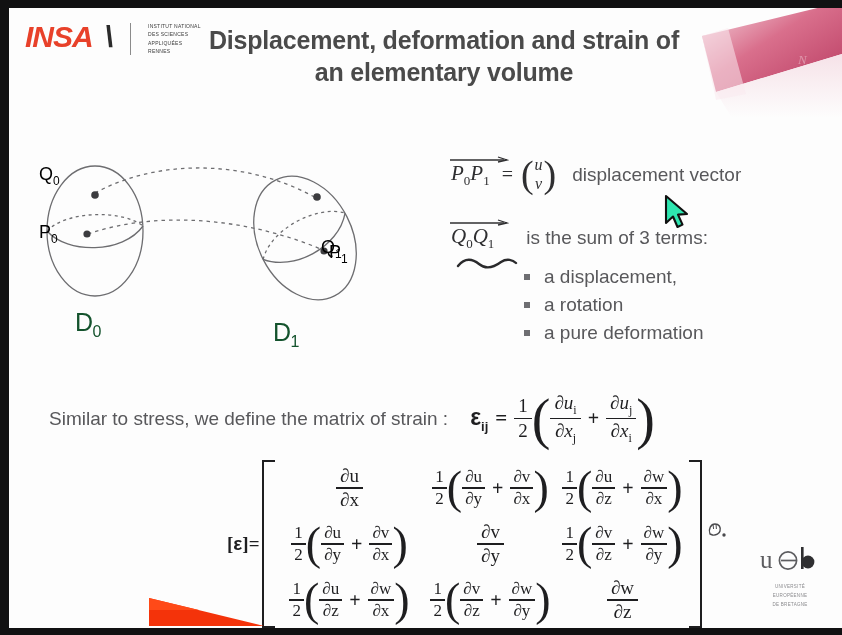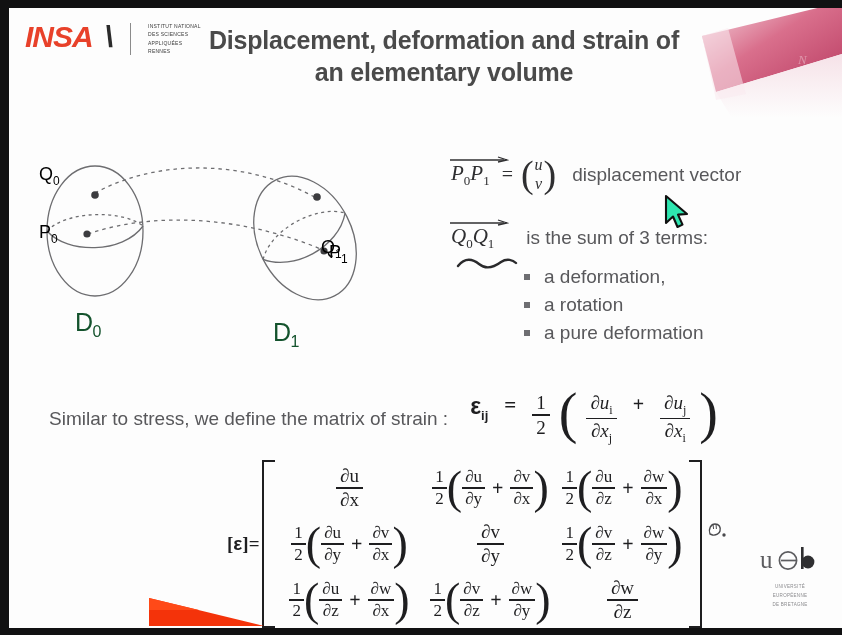--- a/index.html
+++ b/index.html
@@ -87,21 +87,21 @@
   .bullet-sq { width:6px; height:6px; background:#6e6e72; margin-right:14px; }
   .bullet-label { font-size:19px; color:#58585b; }
 
   
   .squiggle { position:absolute; left:446px; top:248px; }
 
   
   #mid-row { position:absolute; left: 40px; top: 385px; display:flex; align-items:center; }
   .mid-text { font-size:19px; color:#58585b; white-space:nowrap; }
 
-  .eps-def { display:flex; margin-left: 22px; font-family:"Liberation Serif", serif; color:#1e1e20;gap:9px;}
+  .eps-def { display:flex; align-items:center; margin-left: 22px; font-family:"Liberation Serif", serif; color:#1e1e20;}
   .eps-sym { font-size:23px; font-weight:bold; font-family:"Liberation Sans", sans-serif;}
   .eps-sym .sub { font-size:13px; }
   .eq { font-size:21px; margin:0 7px; font-weight:bold; }
 
   .frac { display:inline-flex; flex-direction:column; align-items:center; font-size:19px; line-height:1.05; }
   .frac .num { padding:0 4px; }
   .frac .bar { width:100%; height:1.6px; background:#1e1e20; margin:1.5px 0; }
   .frac .den { padding:0 4px; }
 
   .bigparen { font-size: 56px; line-height: .72; font-weight: 300; color:#1e1e20; font-family:"Liberation Serif", serif; }
@@ -264,21 +264,21 @@
 
     <div class="squiggle">
       <svg width="64" height="18" viewBox="0 0 64 18">
         <path d="M3 10 C 10 1, 18 3, 24 8 C 30 13, 38 12, 46 6 C 52 2, 58 4, 61 7" fill="none" stroke="#2a2a2c" stroke-width="2.4" stroke-linecap="round"></path>
       </svg>
     </div>
 
     <div class="bullets">
       <div class="bullet-item">
         <span class="bullet-sq"></span>
-        <span class="bullet-label">a deformation,</span>
+        <span class="bullet-label">a displacement,</span>
       </div>
       <div class="bullet-item">
         <span class="bullet-sq"></span>
         <span class="bullet-label">a rotation</span>
       </div>
       <div class="bullet-item">
         <span class="bullet-sq"></span>
         <span class="bullet-label">a pure deformation</span>
       </div>
     </div>

